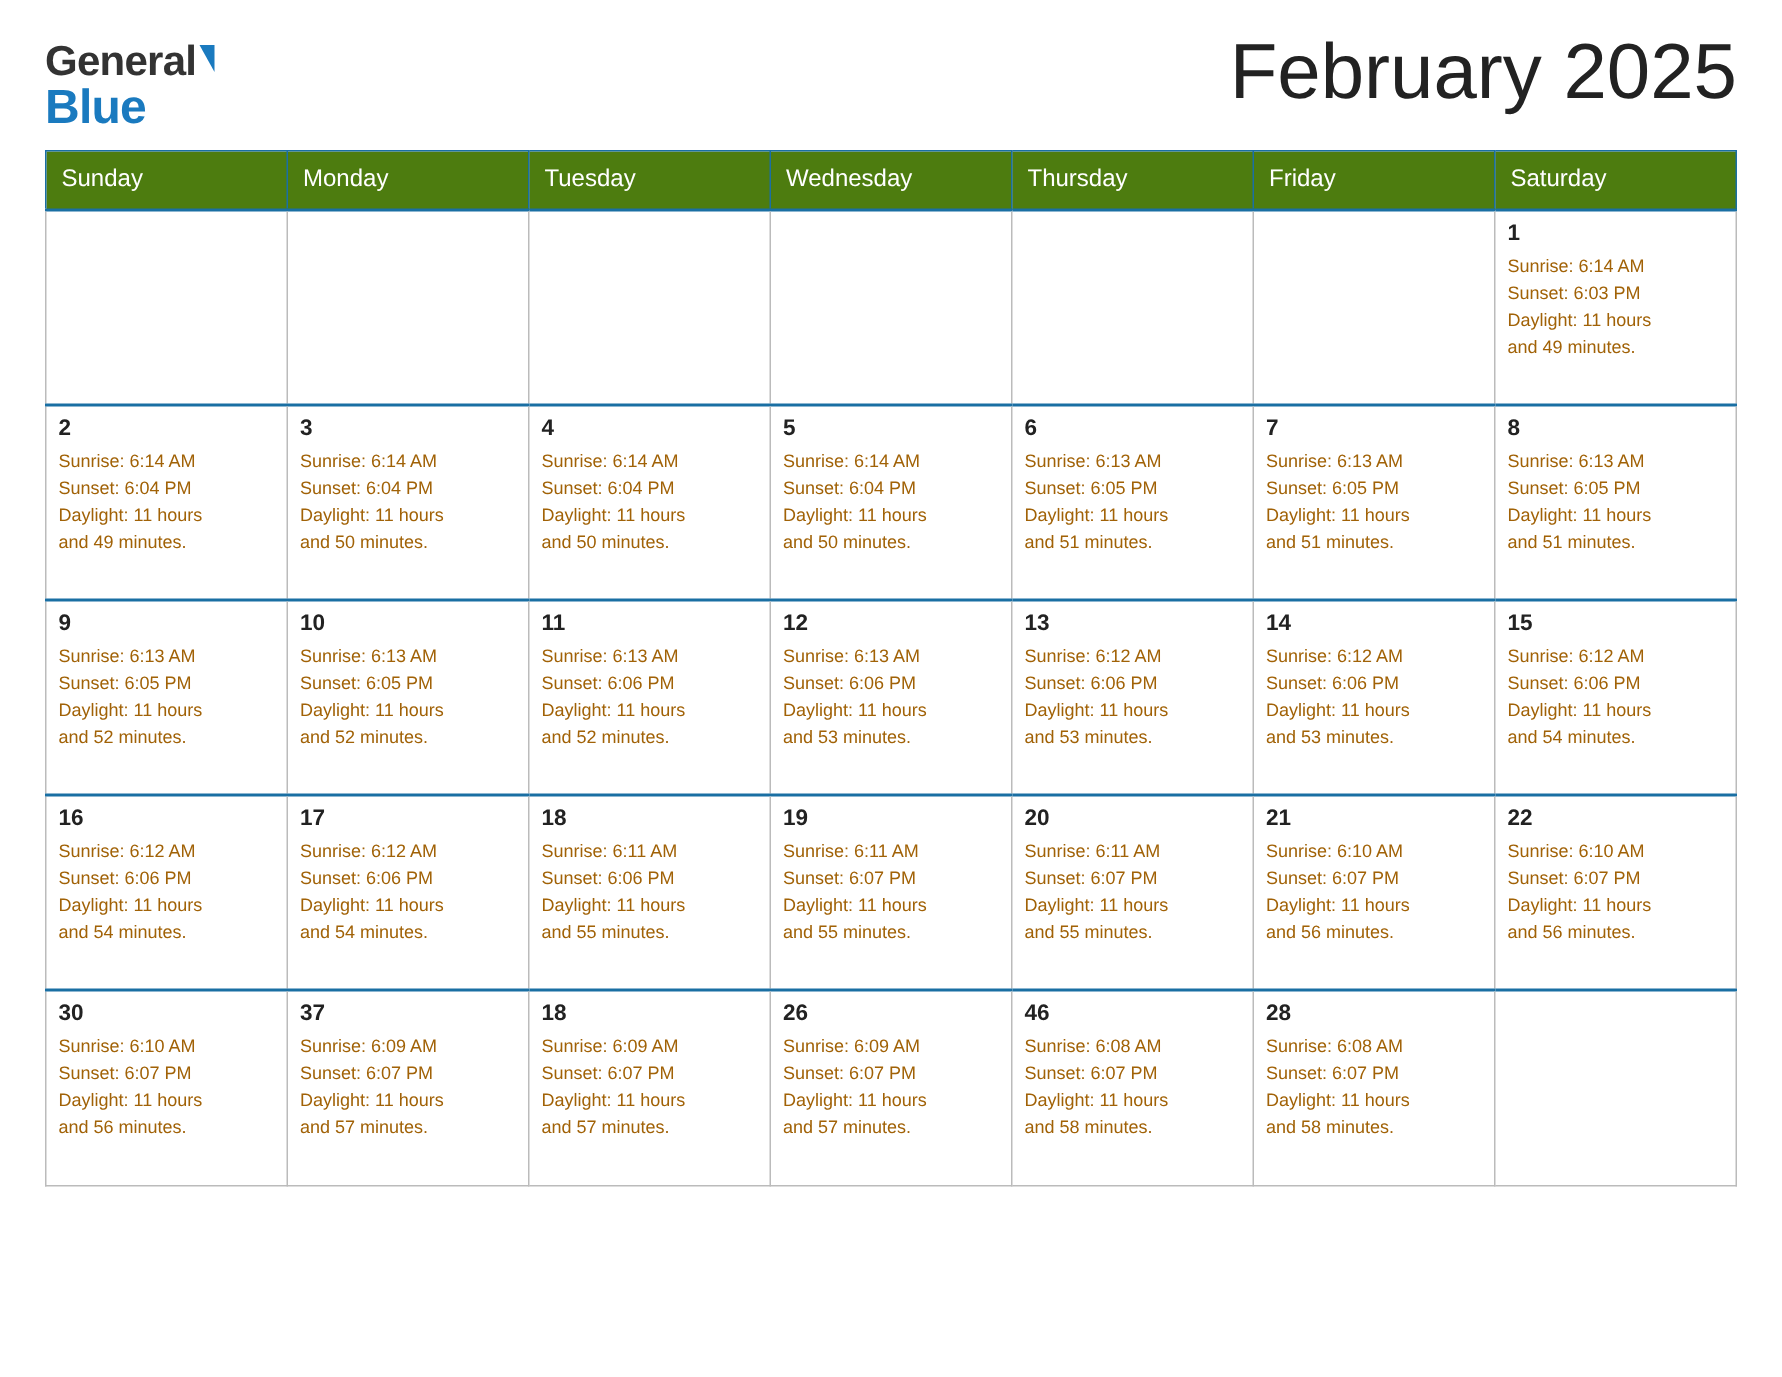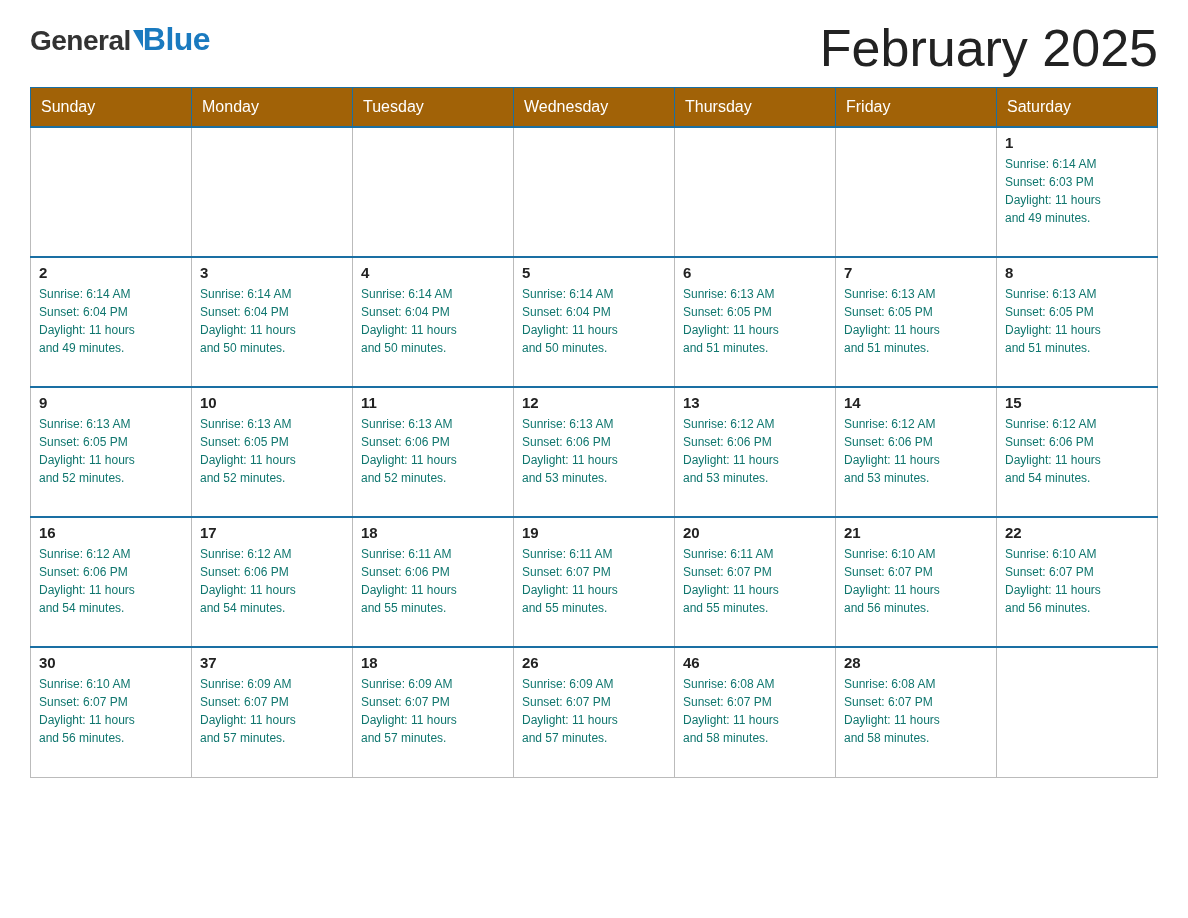--- a/index.html
+++ b/index.html
@@ -29,21 +29,21 @@
       font-size: 20px;
       color: #333;
       margin-top: 4px;
     }
     .calendar-table {
       width: 100%;
       border-collapse: collapse;
       margin-top: 10px;
     }
     .calendar-table th {
-      background-color: #a16207;
+      background-color: #4d7c0f;
       color: #fff;
       font-size: 16px;
       font-weight: normal;
       padding: 10px 10px;
       text-align: left;
       border: 1px solid #1a6fa3;
     }
     .calendar-table td {
       vertical-align: top;
       border: 1px solid #bbb;
@@ -53,33 +53,33 @@
       height: 130px;
     }
     .day-number {
       font-size: 15px;
       font-weight: bold;
       color: #222;
       margin-bottom: 4px;
     }
     .day-info {
       font-size: 12px;
-      color: #0f766e;
+      color: #a16207;
       line-height: 1.5;
     }
     .empty-cell {
       background: #fff;
     }
     .week-row td {
       border-top: 2px solid #1a6fa3;
     }
     
     .logo-wrapper {
       display: flex;
-      flex-direction: row;
+      flex-direction: column;
       align-items: flex-start;
       padding-top: 5px;
     }
     .logo-top {
       display: flex;
       align-items: center;
       gap: 0;
     }
     .logo-general {
       font-size: 28px;

